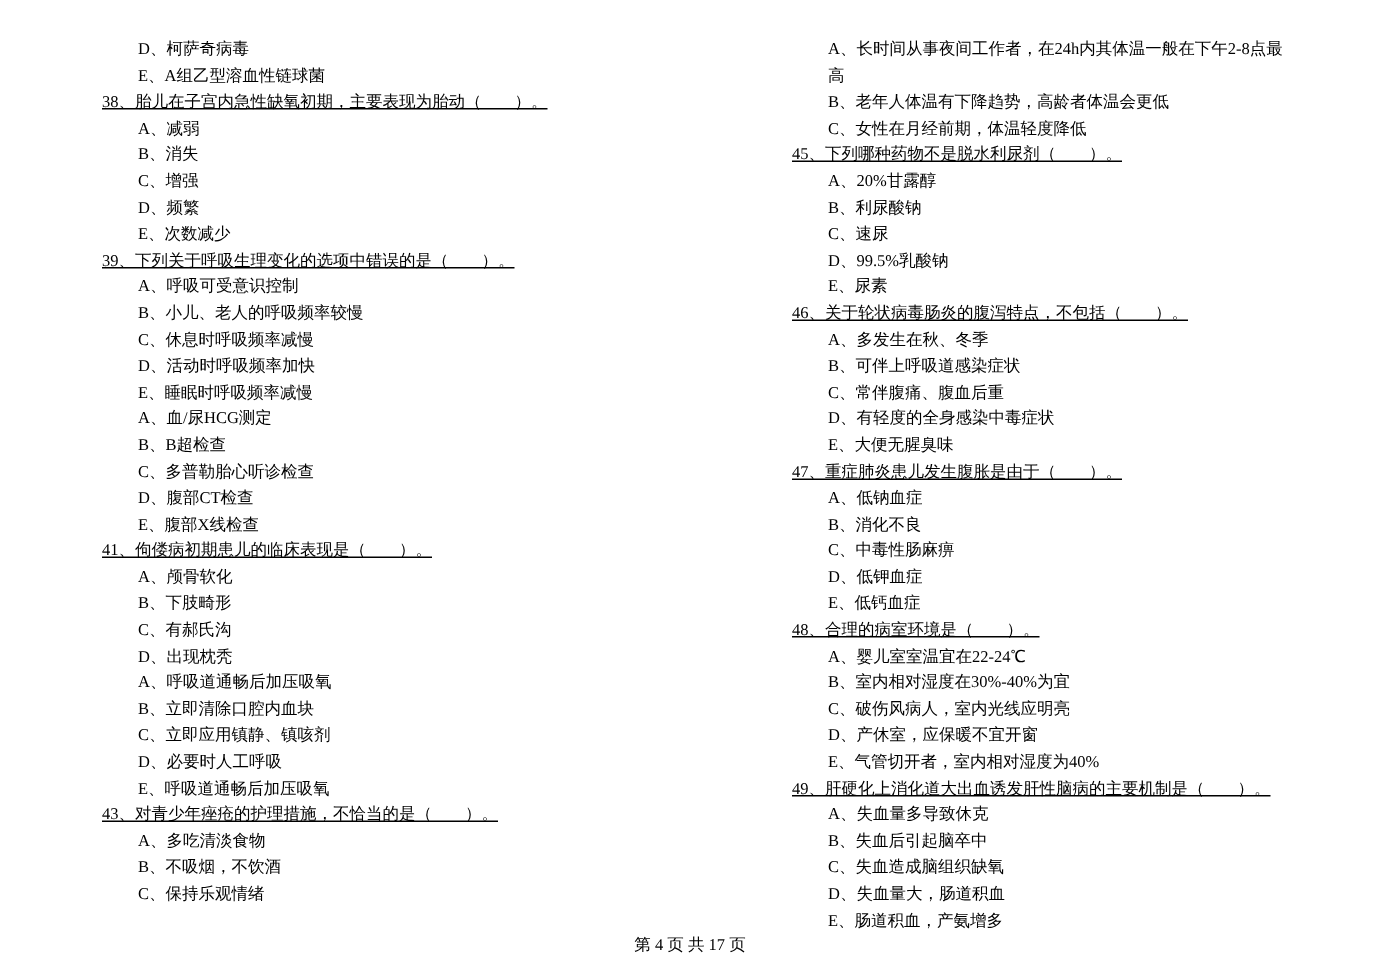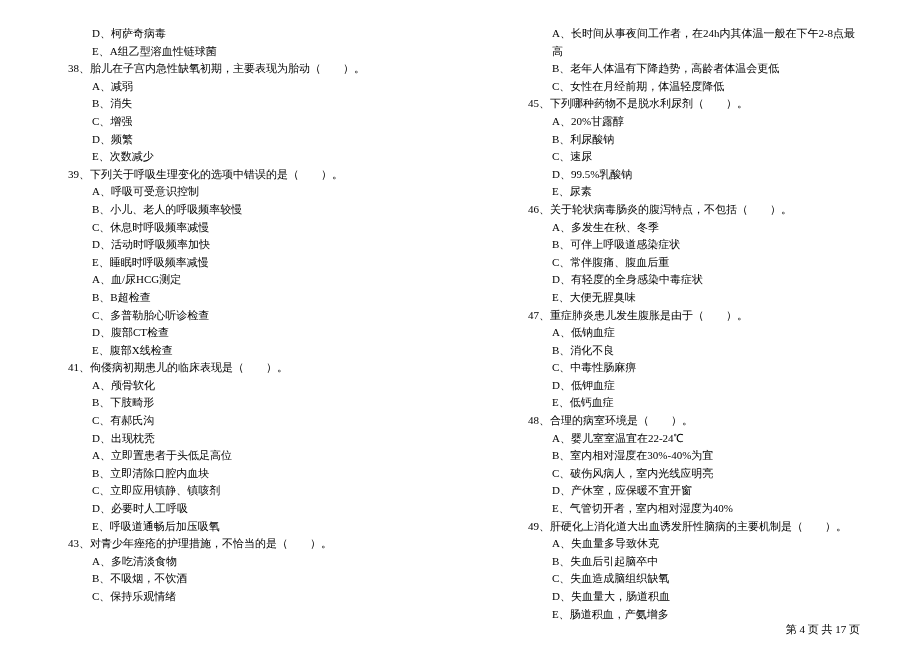--- a/index.html
+++ b/index.html
@@ -23,23 +23,24 @@
     }
     .col {
       flex: 1;
       line-height: 1.6;
     }
     .option {
       padding-left: 32px;
     }
     .question {
       padding-left: 8px;
+      text-decoration: underline;
     }
     .footer {
-      text-align: right;
+      text-align: center;
       font-size: 11px;
       margin-top: 2px;
     }
   </style>
 </head>
 <body>
 
 <div class="columns">
   <div class="col" id="left-col">
       <div class="option">D、柯萨奇病毒</div>
@@ -59,21 +60,21 @@
       <div class="option">A、血/尿HCG测定</div>
       <div class="option">B、B超检查</div>
       <div class="option">C、多普勒胎心听诊检查</div>
       <div class="option">D、腹部CT检查</div>
       <div class="option">E、腹部X线检查</div>
       <div class="question">41、佝偻病初期患儿的临床表现是（　　）。</div>
       <div class="option">A、颅骨软化</div>
       <div class="option">B、下肢畸形</div>
       <div class="option">C、有郝氏沟</div>
       <div class="option">D、出现枕秃</div>
-      <div class="option">A、立即置患者于头低足高位</div>
+      <div class="option">A、呼吸道通畅后加压吸氧</div>
       <div class="option">B、立即清除口腔内血块</div>
       <div class="option">C、立即应用镇静、镇咳剂</div>
       <div class="option">D、必要时人工呼吸</div>
       <div class="option">E、呼吸道通畅后加压吸氧</div>
       <div class="question">43、对青少年痤疮的护理措施，不恰当的是（　　）。</div>
       <div class="option">A、多吃清淡食物</div>
       <div class="option">B、不吸烟，不饮酒</div>
       <div class="option">C、保持乐观情绪</div>
     </div>
   <div class="col" id="right-col">

